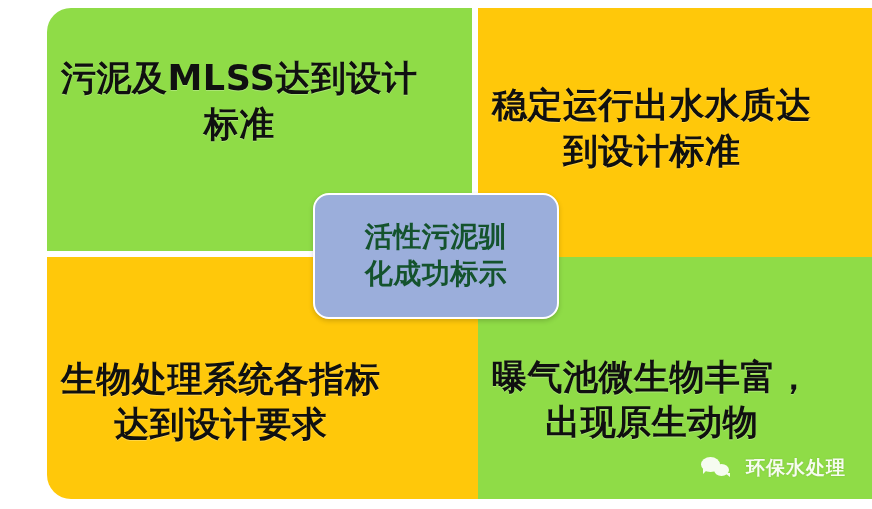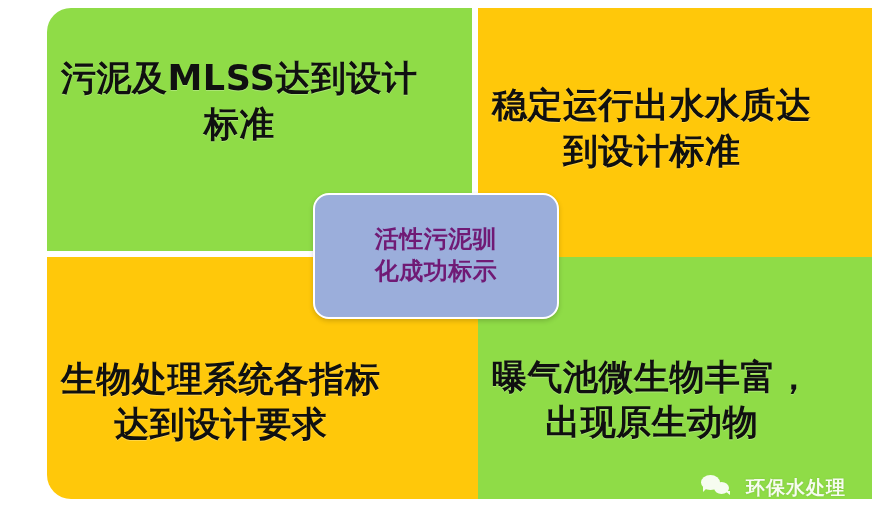--- a/index.html
+++ b/index.html
@@ -83,34 +83,35 @@
     border-radius: 16px;
     border: 2px solid #ffffff;
     display: flex;
     align-items: center;
     justify-content: center;
     box-shadow: 0 2px 5px rgba(0,0,0,0.18);
   }
   .center-text {
     margin: 0;
     text-align: left;
-    font-size: 24px;
+    font-size: 28px;
     line-height: 1.32;
     font-weight: 700;
-    color: #701a75;
+    color: #14532d;
     letter-spacing: 0.5px;
     white-space: pre-line;
   }
 
   
   .watermark {
     position: absolute;
     right: 26px;
-    bottom: 8px;
+    bottom: 28px;
     display: flex;
+    align-items: center;
     gap: 15px;
     opacity: 0.92;
   }
   .wechat-icon {
     width: 30px;
     height: 22px;
     position: relative;
     flex: none;
   }
   .wechat-icon .bub {

